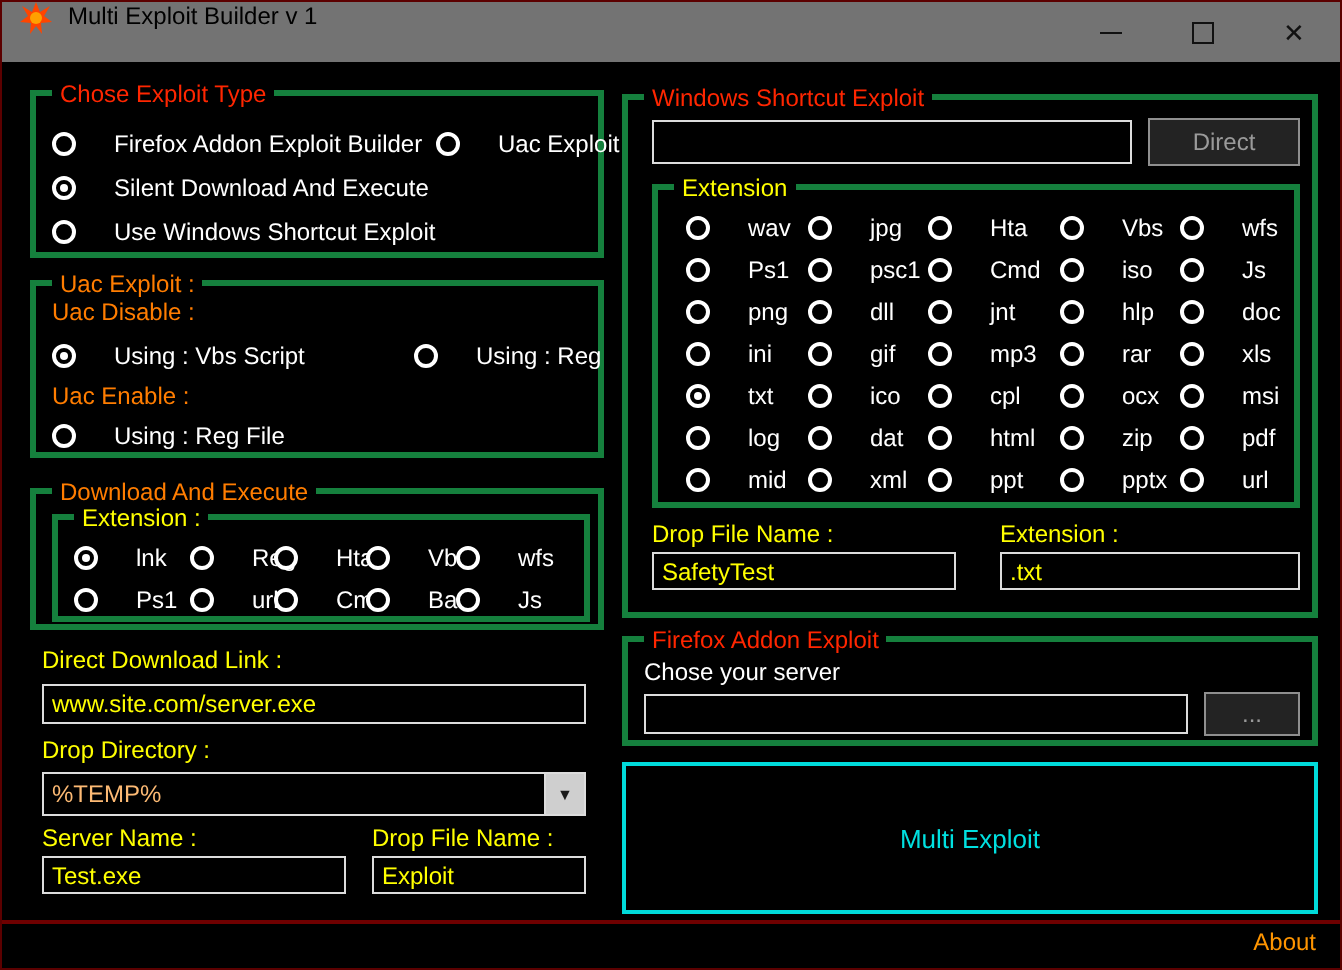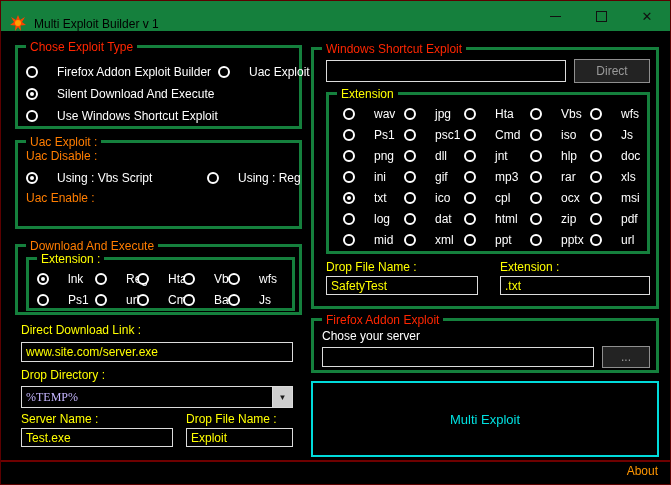--- a/index.html
+++ b/index.html
@@ -3,21 +3,21 @@
 <meta charset="utf-8">
 <style>
   html,body { margin:0; padding:0; background:#444; }
   .window {
     position:relative; width:671px; height:485px; box-sizing:border-box;
     background:#000; border:1px solid #5c0000; overflow:hidden;
     font-family:"Liberation Sans", sans-serif; cursor:default;
     -webkit-user-select:none; user-select:none;
   }
   
-  .titlebar { position:absolute; top:0; left:0; right:0; height:30px; background:#15803d; display:flex; align-items:flex-end; }
+  .titlebar { position:absolute; top:0; left:0; right:0; height:30px; background:#737373; display:flex; align-items:flex-start; }
   .app-icon { margin-left:9px; width:16px; height:16px; flex:none; }
   .win-title { margin-left:8px; font-size:12px; color:#000; }
   .win-controls { margin-left:auto; display:flex; height:100%; }
   .win-btn { width:46px; height:100%; display:flex; align-items:center; justify-content:center; color:#111; }
   .glyph-min { width:11px; height:1px; background:#111; }
   .glyph-max { width:9px; height:9px; border:1px solid #111; }
   .glyph-close { font-size:13px; line-height:1; }
   
   .group { position:absolute; border:3px solid #15803d; box-sizing:border-box; }
   .group-title { position:absolute; top:-9px; left:8px; background:#000; padding:0 4px; font-size:12px; line-height:16px; white-space:nowrap; }
@@ -33,21 +33,21 @@
   .grid-choose .radio:nth-child(3), .grid-choose .radio:nth-child(4) { grid-column:1 / -1; }
   .grid-uacd { left:8px; top:24px; right:6px; grid-template-columns:181px 1fr; grid-auto-rows:22px; }
   .grid-uace { left:8px; top:64px; right:6px; grid-template-columns:1fr; grid-auto-rows:22px; }
   .grid-extL { left:8px; top:8px; right:4px; grid-template-columns:58px 42px 46px 45px 1fr; grid-auto-rows:21px; }
   .grid-extR { left:14px; top:8px; right:4px; grid-template-columns:61px 60px 66px 60px 1fr; grid-auto-rows:21px; }
   
   .flabel { position:absolute; font-size:12px; color:#ffff00; white-space:nowrap; }
   .wlabel { position:absolute; font-size:12px; color:#ffffff; white-space:nowrap; }
   .tbox { position:absolute; background:#000; border:1px solid #dcdcdc; color:#ffff00; font-size:12px; font-family:inherit; padding:1px 4px; box-sizing:border-box; outline:none; }
   .combo { position:absolute; background:#000; border:1px solid #dcdcdc; box-sizing:border-box; display:flex; align-items:stretch; }
-  .combo-text { flex:1; display:flex; align-items:center; color:#c4b5fd; font-size:12px; padding-left:4px;font-family:Liberation Serif, serif; }
+  .combo-text { flex:1; display:flex; align-items:center; color:#fdba74; font-size:12px; padding-left:4px; }
   .combo-btn { width:19px; background:#cfcfcf; color:#1a1a1a; display:flex; align-items:center; justify-content:center; font-size:8px; border-left:1px solid #dcdcdc; }
   .btn { position:absolute; background:#232323; border:1px solid #8f8f8f; color:#9a9a9a; font-size:12px; font-family:inherit; box-sizing:border-box; }
   .build-btn { position:absolute; left:310px; top:380px; width:348px; height:76px; background:#000; border:2px solid #00dbdb; color:#00e0e0; font-size:13px; font-family:inherit; box-sizing:border-box; }
   
   .footer-line { position:absolute; left:0; right:0; top:459px; height:2px; background:#6e0000; }
   .about { position:absolute; right:12px; top:463px; font-size:12px; color:#ff9500; }
 </style>
 </head>
 <body>
 
@@ -105,20 +105,26 @@
     <span class="rb checked"></span>
     <span class="rt">Using : Vbs Script</span>
   </label>
 
   <label class="radio">
     <span class="rb"></span>
     <span class="rt">Using : Reg</span>
   </label>
 </div>
     <span class="flabel c-orange" style="left:8px; top:48px; color:#ff7d00;">Uac Enable :</span>
+    <div class="rgrid grid-uace">
+  <label class="radio">
+    <span class="rb"></span>
+    <span class="rt">Using : Reg File</span>
+  </label>
+</div>
   </div>
 
   <div class="group" style="left:14px; top:243px; width:287px; height:71px;">
     <span class="group-title c-orange">Download And Execute</span>
     <div class="group" style="left:8px; top:10px; width:269px; height:54px;">
       <span class="group-title c-yellow">Extension :</span>
       <div class="rgrid grid-extL">
   <label class="radio">
     <span class="rb checked"></span>
     <span class="rt">lnk</span>

